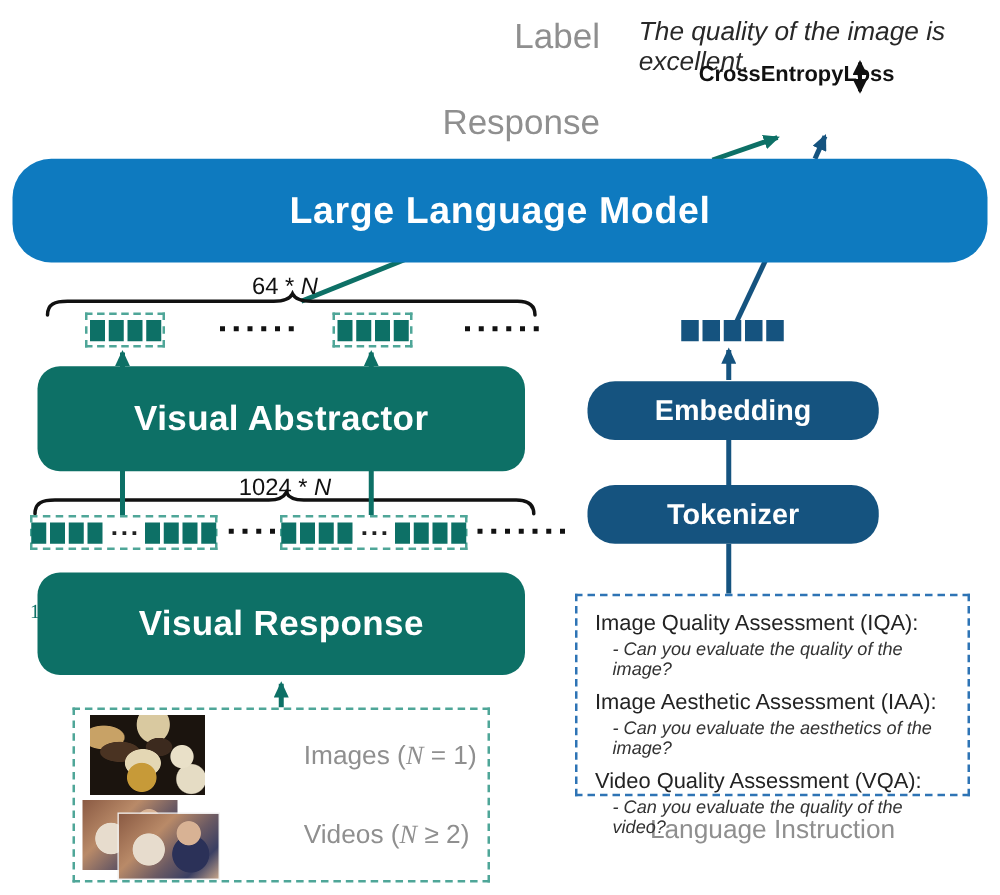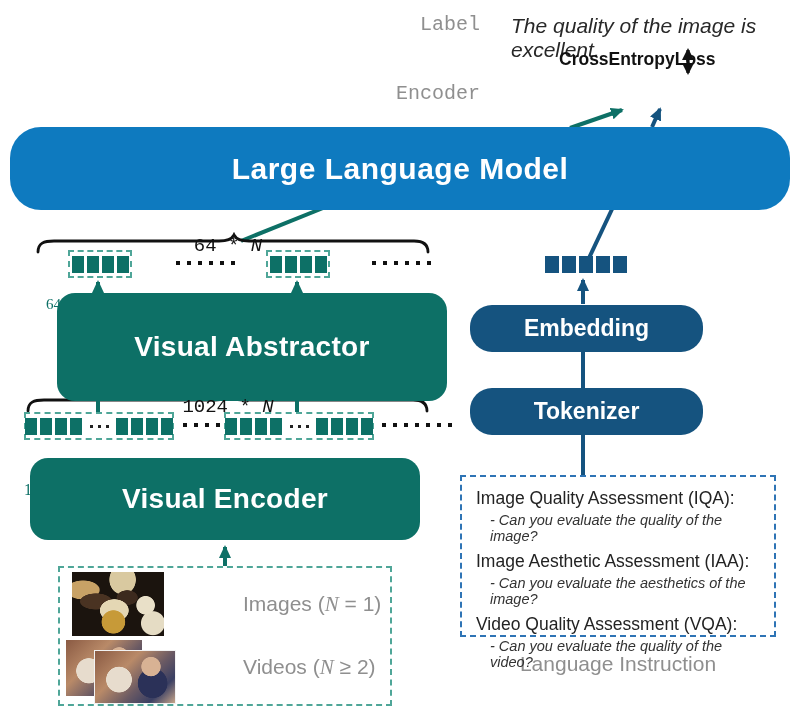--- a/index.html
+++ b/index.html
@@ -1,37 +1,37 @@
 <!DOCTYPE html>
 <html style="--teal: #0d7066; --border_teal: #4fa698; --blue: #0e7abf; --navy: #15537f; --gray: #8f8f8f; --border_blue: #2e74b5;"><head>
 <meta charset="utf-8">
 <style>
   html,body{margin:0;padding:0;background:#fff;}
   #stage{position:relative;width:800px;height:716px;background:#fff;overflow:hidden;
          font-family:"Liberation Sans",sans-serif;}
   .abs{position:absolute;}
 
   
-  .cap{color:var(--gray);font-size:20px;font-family:Liberation Mono, monospace;}
+  .cap{color:var(--gray);font-size:28px;}
   .r-align{text-align:right;}
   .sentence{font-style:italic;font-size:21px;color:#282828;}
   .note{color:var(--gray);font-style:italic;font-size:15px;}
   .loss{font-weight:bold;font-size:17.5px;color:#111;}
   .mono-tok{font-family:"Liberation Mono",monospace;font-weight:bold;font-style:normal;
             font-size:18.5px;color:#111;}
 
   
   .bigbox{display:flex;align-items:center;justify-content:center;color:#fff;
           font-weight:bold;border-radius:18px;}
   .llm{background:var(--blue);font-size:30px;letter-spacing:.5px;}
   .tealbox{background:var(--teal);font-size:28px;letter-spacing:.3px;}
   .navybox{background:var(--navy);font-size:23px;border-radius:22px;}
 
   
-  .serif{font-family:Liberation Mono, monospace;color:#111;font-size:19px;text-align:center;margin-top:16px;}
+  .serif{font-family:Liberation Sans, sans-serif;color:#111;font-size:19px;text-align:center;}
   .serif .nvar{font-style:italic;}
   .count-label{font-family:"Liberation Serif",serif;color:var(--teal);text-align:left;margin-top:40px;}
 
   
   .strip{display:flex;align-items:center;justify-content:center;gap:3px;
          background:#fff;border:2px dashed var(--border_teal);box-sizing:border-box;}
   .strip i{display:block;width:12px;height:17px;background:var(--teal);}
   .minidots{display:flex;align-items:center;margin:0 2px;}
   .minidots i{display:block;width:3px;height:3px;background:#222;margin:0 2.5px;}
   .dots{display:flex;align-items:center;}
@@ -111,21 +111,21 @@
     <path d="M583 304 L583 280" style="stroke:var(--navy)" stroke-width="4" marker-end="url(#ah-navy)"></path>
     <path d="M583 388 L583 352" style="stroke:var(--navy)" stroke-width="4"></path>
     <path d="M583 475 L583 435" style="stroke:var(--navy)" stroke-width="4"></path>
   </svg>
 
   <div class="abs cap r-align" style="left:330px;top:13px;width:150px;">Label</div>
   <div class="abs sentence" style="left:511px;top:14px;">The quality of the image is excellent.</div>
 
   <div class="abs loss" style="left:540px;top:49px;margin-left:19px;">CrossEntropyLoss</div>
 
-  <div class="abs cap r-align" style="left:330px;top:82px;width:150px;">Encoder</div>
+  <div class="abs cap r-align" style="left:330px;top:82px;width:150px;">Response</div>
 
   <div class="abs bigbox llm" style="left:10px;top:127px;width:780px;height:83px;border-radius:31px;">
     <span>Large Language Model</span>
   </div>
 
   <div class="abs serif" style="left:158px;top:219px;width:140px;">
     <span>64 * </span><span class="nvar">N</span>
   </div>
 
   <div class="abs count-label" style="left:46px;top:256px;font-size:15px;">64</div>
@@ -153,21 +153,21 @@
     </div>
   <div class="abs dots" style="left:368px;top:261px;">
       <i></i>
       <i></i>
       <i></i>
       <i></i>
       <i></i>
       <i></i>
     </div>
 
-  <div class="abs bigbox tealbox" style="left:30px;top:293px;width:390px;height:108px;margin-left:27px;">
+  <div class="abs bigbox tealbox" style="left:30px;top:293px;width:390px;height:84px;">
     <span>Visual Abstractor</span>
   </div>
 
   <div class="abs serif" style="left:158px;top:380px;width:140px;">
     <span>1024 * </span><span class="nvar">N</span>
   </div>
 
   <div class="abs strip" style="left:24px;top:412px;width:150px;height:28px;">
     <span class="strip-side" style="display:flex;gap:3px;">
         <i></i>
@@ -221,21 +221,21 @@
       <i></i>
       <i></i>
       <i></i>
       <i></i>
     </div>
 
   <div class="abs count-label" style="left:24px;top:441px;width:150px;font-size:16px;">1024</div>
   <div class="abs count-label" style="left:224px;top:441px;width:150px;font-size:16px;">1024</div>
 
   <div class="abs bigbox tealbox" style="left:30px;top:458px;width:390px;height:82px;">
-    <span>Visual Encoder</span>
+    <span>Visual Response</span>
   </div>
 
   <div class="abs media-box" style="left:58px;top:566px;width:334px;height:140px;"></div>
   <div class="abs photo photo-food" style="left:72px;top:572px;width:92px;height:64px;"></div>
   <div class="abs photo photo-vid" style="left:66px;top:640px;width:76px;height:56px;"></div>
   <div class="abs photo photo-vid photo-vid2" style="left:94px;top:650px;width:82px;height:54px;"></div>
 
   <div class="abs gray-cap" style="left:243px;top:592px;">
     <span>Images (</span><span class="nvar">N</span><span> = 1)</span>
   </div>

